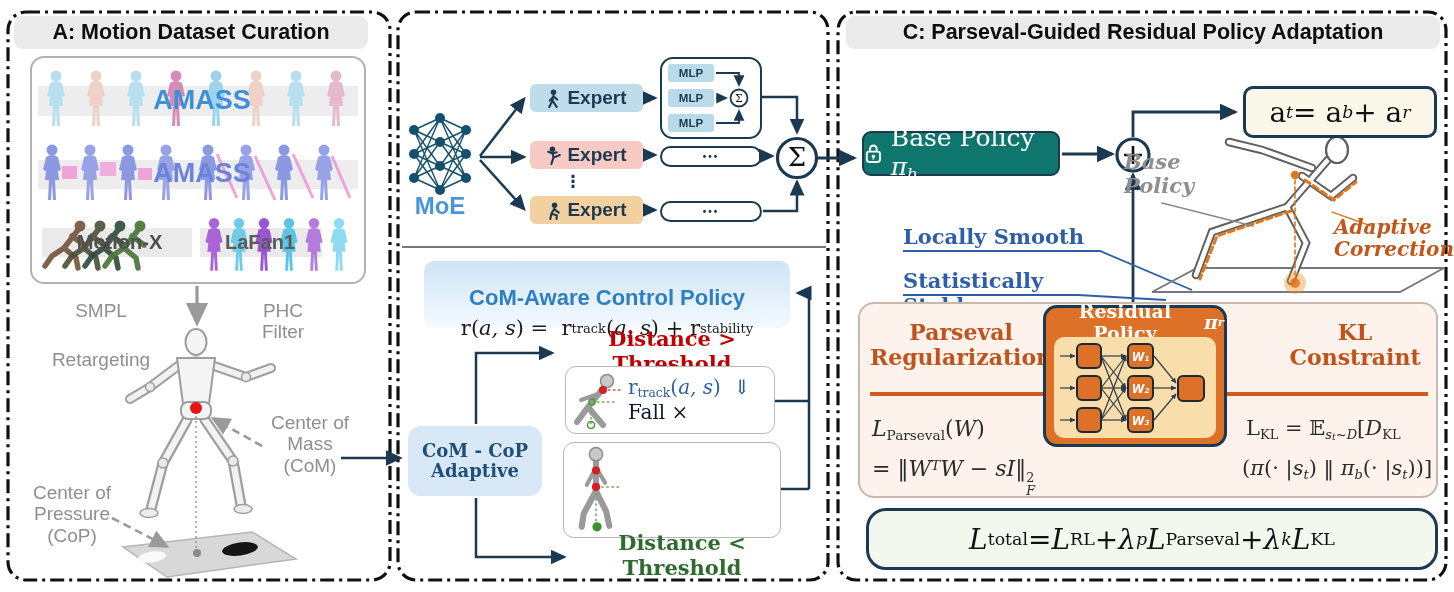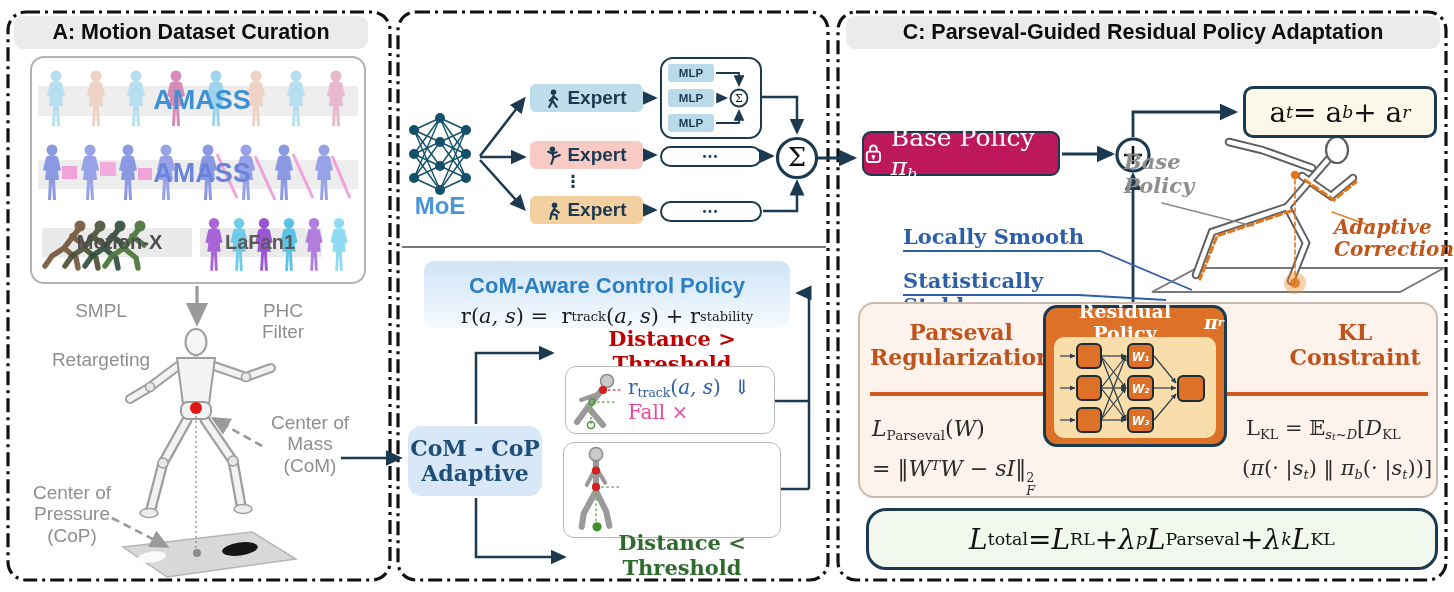--- a/index.html
+++ b/index.html
@@ -320,21 +320,21 @@
   <div class="abs ctr sans" style="left:668px;top:89px;width:46px;height:18px;background:#b9dae8;border-radius:3px;z-index:3;font-weight:bold;font-size:11.5px;color:#1b3a52;">MLP</div>
   <div class="abs ctr sans" style="left:668px;top:114px;width:46px;height:18px;background:#b9dae8;border-radius:3px;z-index:3;font-weight:bold;font-size:11.5px;color:#1b3a52;">MLP</div>
   <div class="abs ctr ser" style="left:732px;top:90px;width:14px;height:16px;z-index:3;font-size:11px;color:#111;">Σ</div>
 
   <div class="abs ctr sans" style="left:660px;top:146px;width:102px;height:21px;border:2.5px solid #1b3a52;border-radius:12px;z-index:2;box-sizing:border-box;font-weight:bold;font-size:10px;letter-spacing:2px;color:#1b3a52;">•••</div>
   <div class="abs ctr sans" style="left:660px;top:201px;width:102px;height:21px;border:2.5px solid #1b3a52;border-radius:12px;z-index:2;box-sizing:border-box;font-weight:bold;font-size:10px;letter-spacing:2px;color:#1b3a52;">•••</div>
 
   <div class="abs ctr ser" style="left:785px;top:142px;width:24px;height:30px;z-index:3;font-size:26px;color:#111;">Σ</div>
 
   <div class="abs" style="left:424px;top:261px;width:366px;height:67px;border-radius:10px;background:linear-gradient(#cfe4f6,#f5faff);z-index:2;">
-    <div class="ctr sans" style="height:32px;margin-top:9px;font-weight:bold;font-size:22px;color:#2e7fc2;">CoM-Aware Control Policy</div>
+    <div class="ctr sans" style="height:32px;margin-top:21px;font-weight:bold;font-size:22px;color:#2e7fc2;">CoM-Aware Control Policy</div>
     <div class="ctr ser" style="height:28px;font-size:21px;color:#1a1a1a;">
         <span>r(</span>
         <span class="it">a, s</span>
         <span>) =&nbsp; r</span>
         <span class="sub">track</span>
         <span>(</span>
         <span class="it">a, s</span>
         <span>) + r</span>
         <span class="sub">stability</span>
       </div>
@@ -351,58 +351,58 @@
       <circle cx="39" cy="12" r="6.5" fill="#c9c9c9" stroke="#8d8d8d" stroke-width="1.5"></circle>
       <path d="M35,21 H55" stroke="#d85050" stroke-width="1.5" stroke-dasharray="2.5 2.5"></path>
       <circle cx="35" cy="21" r="4" fill="#d42020"></circle>
       <path d="M24,33 H48" stroke="#6fae5a" stroke-width="1.5" stroke-dasharray="2.5 2.5"></path>
       <circle cx="24" cy="33" r="3" fill="none" stroke="#4a9a3a" stroke-width="1.5"></circle>
       <path d="M23,38 L23,55" stroke="#6fae5a" stroke-width="1.5" stroke-dasharray="2.5 2.5"></path>
       <circle cx="23" cy="56" r="3.5" fill="none" stroke="#4a9a3a" stroke-width="1.5"></circle>
     </svg>
     <div style="flex:1;">
       <div class="ser" style="font-size:20px;color:#2d5fa3;line-height:1.25;"><span>r</span><span class="sub">track</span><span>(</span><span class="it">a, s</span><span>)&nbsp; ⇓</span></div>
-      <div class="ser" style="font-size:20px;color:#ec4899;line-height:1.25;">Fall ×</div>
+      <div class="ser" style="font-size:20px;color:#0f172a;line-height:1.25;">Fall ×</div>
     </div>
   </div>
 
   <div class="abs" style="left:563px;top:442px;width:218px;height:96px;border:1.5px solid #b9b9b9;border-radius:11px;background:#fff;z-index:2;box-sizing:border-box;display:flex;align-items:center;">
     <svg width="64" height="90" viewBox="0 0 60 88" style="flex:0 0 auto;">
       <g stroke="#9a9a9a" stroke-width="6" stroke-linecap="round" fill="none">
         <path d="M30,15 L30,45 M30,45 L18,67 L16,80 M30,45 L40,65 L43,79"></path>
       </g>
       <path d="M30,22 L21,39 M30,22 L39,37" stroke="#9a9a9a" stroke-width="4" stroke-linecap="round" fill="none"></path>
       <circle cx="30" cy="9" r="6.5" fill="#c9c9c9" stroke="#8d8d8d" stroke-width="1.5"></circle>
       <circle cx="30" cy="25" r="4" fill="#d42020"></circle>
       <path d="M30,41 H53" stroke="#6fae5a" stroke-width="1.5" stroke-dasharray="2.5 2.5"></path>
       <circle cx="30" cy="41" r="4" fill="#d42020"></circle>
       <path d="M30,47 V78" stroke="#6fae5a" stroke-width="1.5" stroke-dasharray="2.5 2.5"></path>
       <circle cx="31" cy="80" r="4.5" fill="#3f8f2f"></circle>
     </svg>
   </div>
 
-  <div class="abs col ser" style="left:408px;top:426px;width:134px;height:70px;background:#d9e8f7;border-radius:13px;z-index:2;font-weight:bold;font-size:22px;color:#1f4e79;">
+  <div class="abs col ser" style="left:408px;top:426px;width:134px;height:70px;background:#d9e8f7;border-radius:13px;z-index:2;font-weight:bold;font-size:18px;color:#1f4e79;">
     <span class="line">CoM - CoP</span>
     <span class="line">Adaptive</span>
   </div>
 
   <div class="abs ctr ser" style="left:570px;top:543px;width:224px;height:24px;z-index:2;font-weight:bold;font-size:21px;color:#2f6b2f;">Distance &lt; Threshold</div>
 
   <div class="abs hdr ctr" style="left:846px;top:16px;width:594px;height:33px;z-index:2;">C: Parseval-Guided Residual Policy Adaptation</div>
 
   <div class="abs ctr ser" style="left:1243px;top:86px;width:194px;height:52px;background:#fcf8e9;border:3px solid #1b3a52;border-radius:10px;z-index:2;box-sizing:border-box;font-size:28px;color:#111;">
       <span>a</span>
       <span class="subit">t</span>
       <span> = a</span>
       <span class="subit">b</span>
       <span> + a</span>
       <span class="subit">r</span>
     </div>
 
-  <div class="abs" style="left:862px;top:131px;width:198px;height:45px;background:#be185d;border:2.5px solid #1b3a52;border-radius:9px;z-index:2;box-sizing:border-box;display:flex;align-items:center;justify-content:center;gap:8px;">
+  <div class="abs" style="left:862px;top:131px;width:198px;height:45px;background:#0f766e;border:2.5px solid #1b3a52;border-radius:9px;z-index:2;box-sizing:border-box;display:flex;align-items:center;justify-content:center;gap:8px;">
     <svg width="20" height="23" viewBox="0 0 20 23">
       <rect x="3" y="9.5" width="14" height="11" rx="2.5" fill="none" stroke="#fff" stroke-width="2"></rect>
       <path d="M6.5,9.5 V6.5 a3.5,3.5 0 0 1 7,0 V9.5" fill="none" stroke="#fff" stroke-width="2"></path>
       <circle cx="10" cy="14.5" r="1.8" fill="#fff"></circle>
         <path d="M10,15.5 V18" stroke="#fff" stroke-width="1.6"></path>
     </svg>
     <span class="ser" style="font-size:25px;color:#fff;"><span>Base Policy </span><span class="it">π</span><span class="subit">b</span></span>
   </div>
 
   <div class="abs ser" style="left:903px;top:224px;width:200px;z-index:2;font-weight:bold;font-size:21px;color:#2d5fa8;">Locally Smooth</div>

